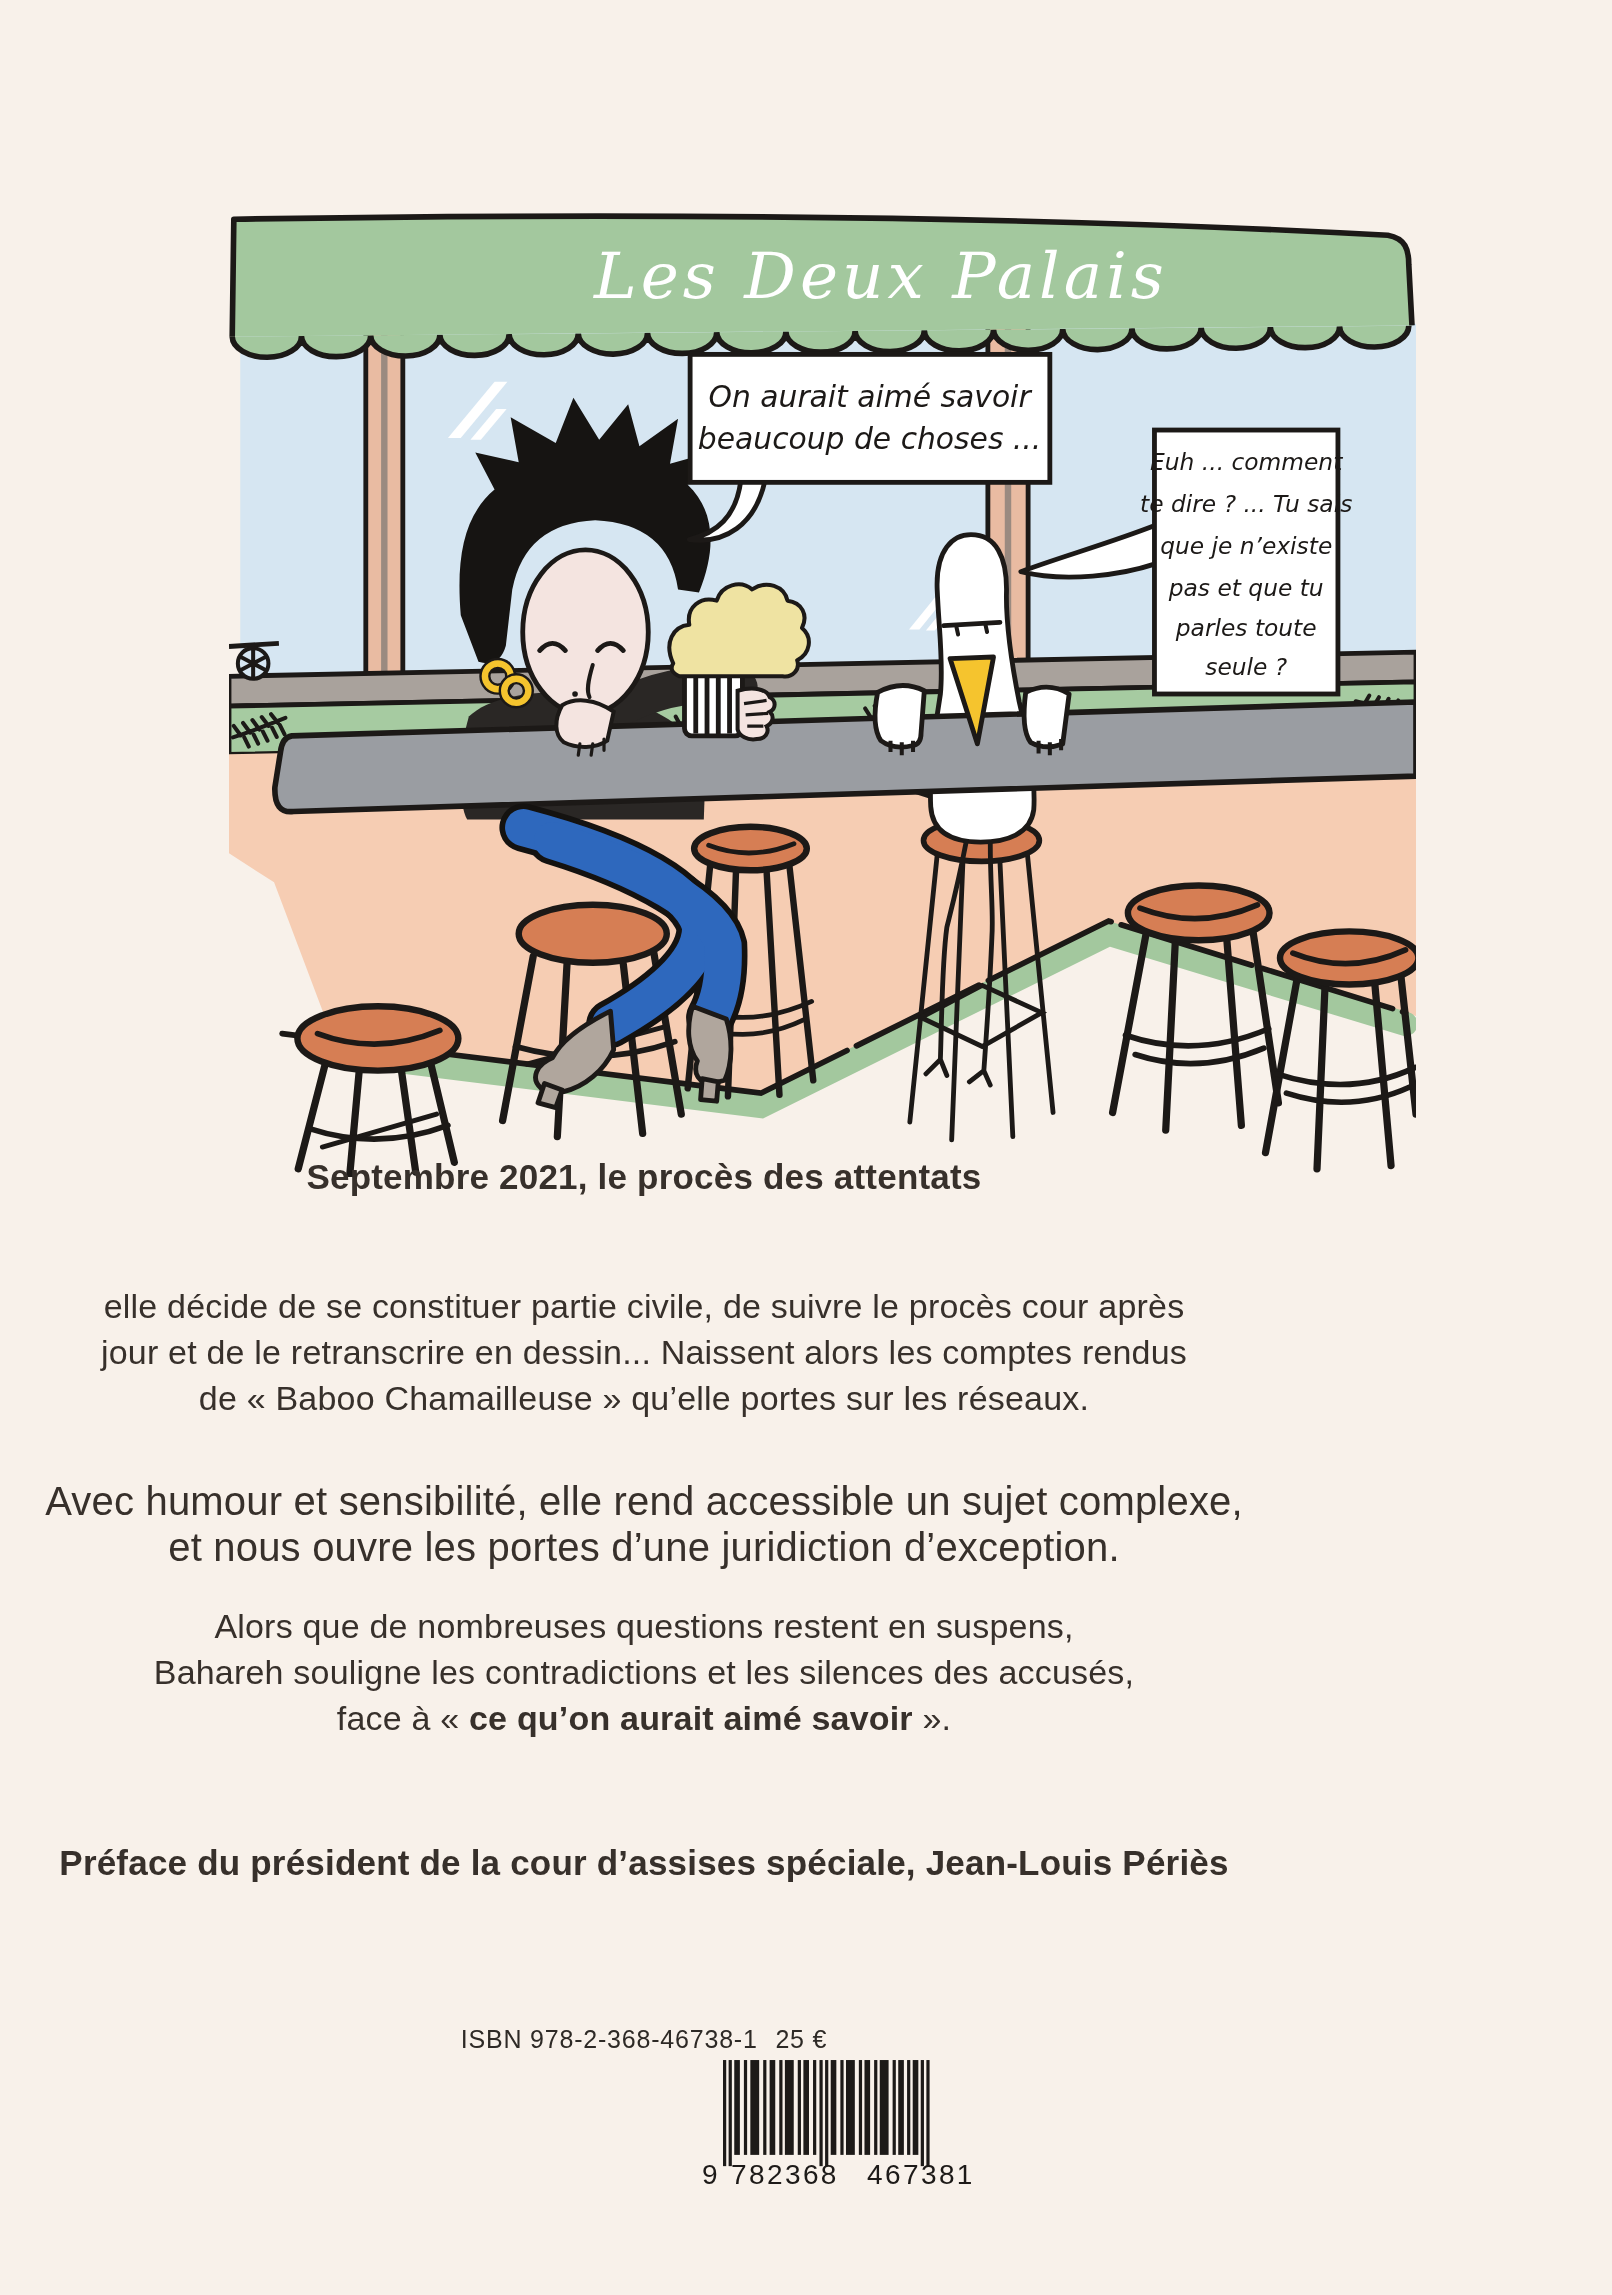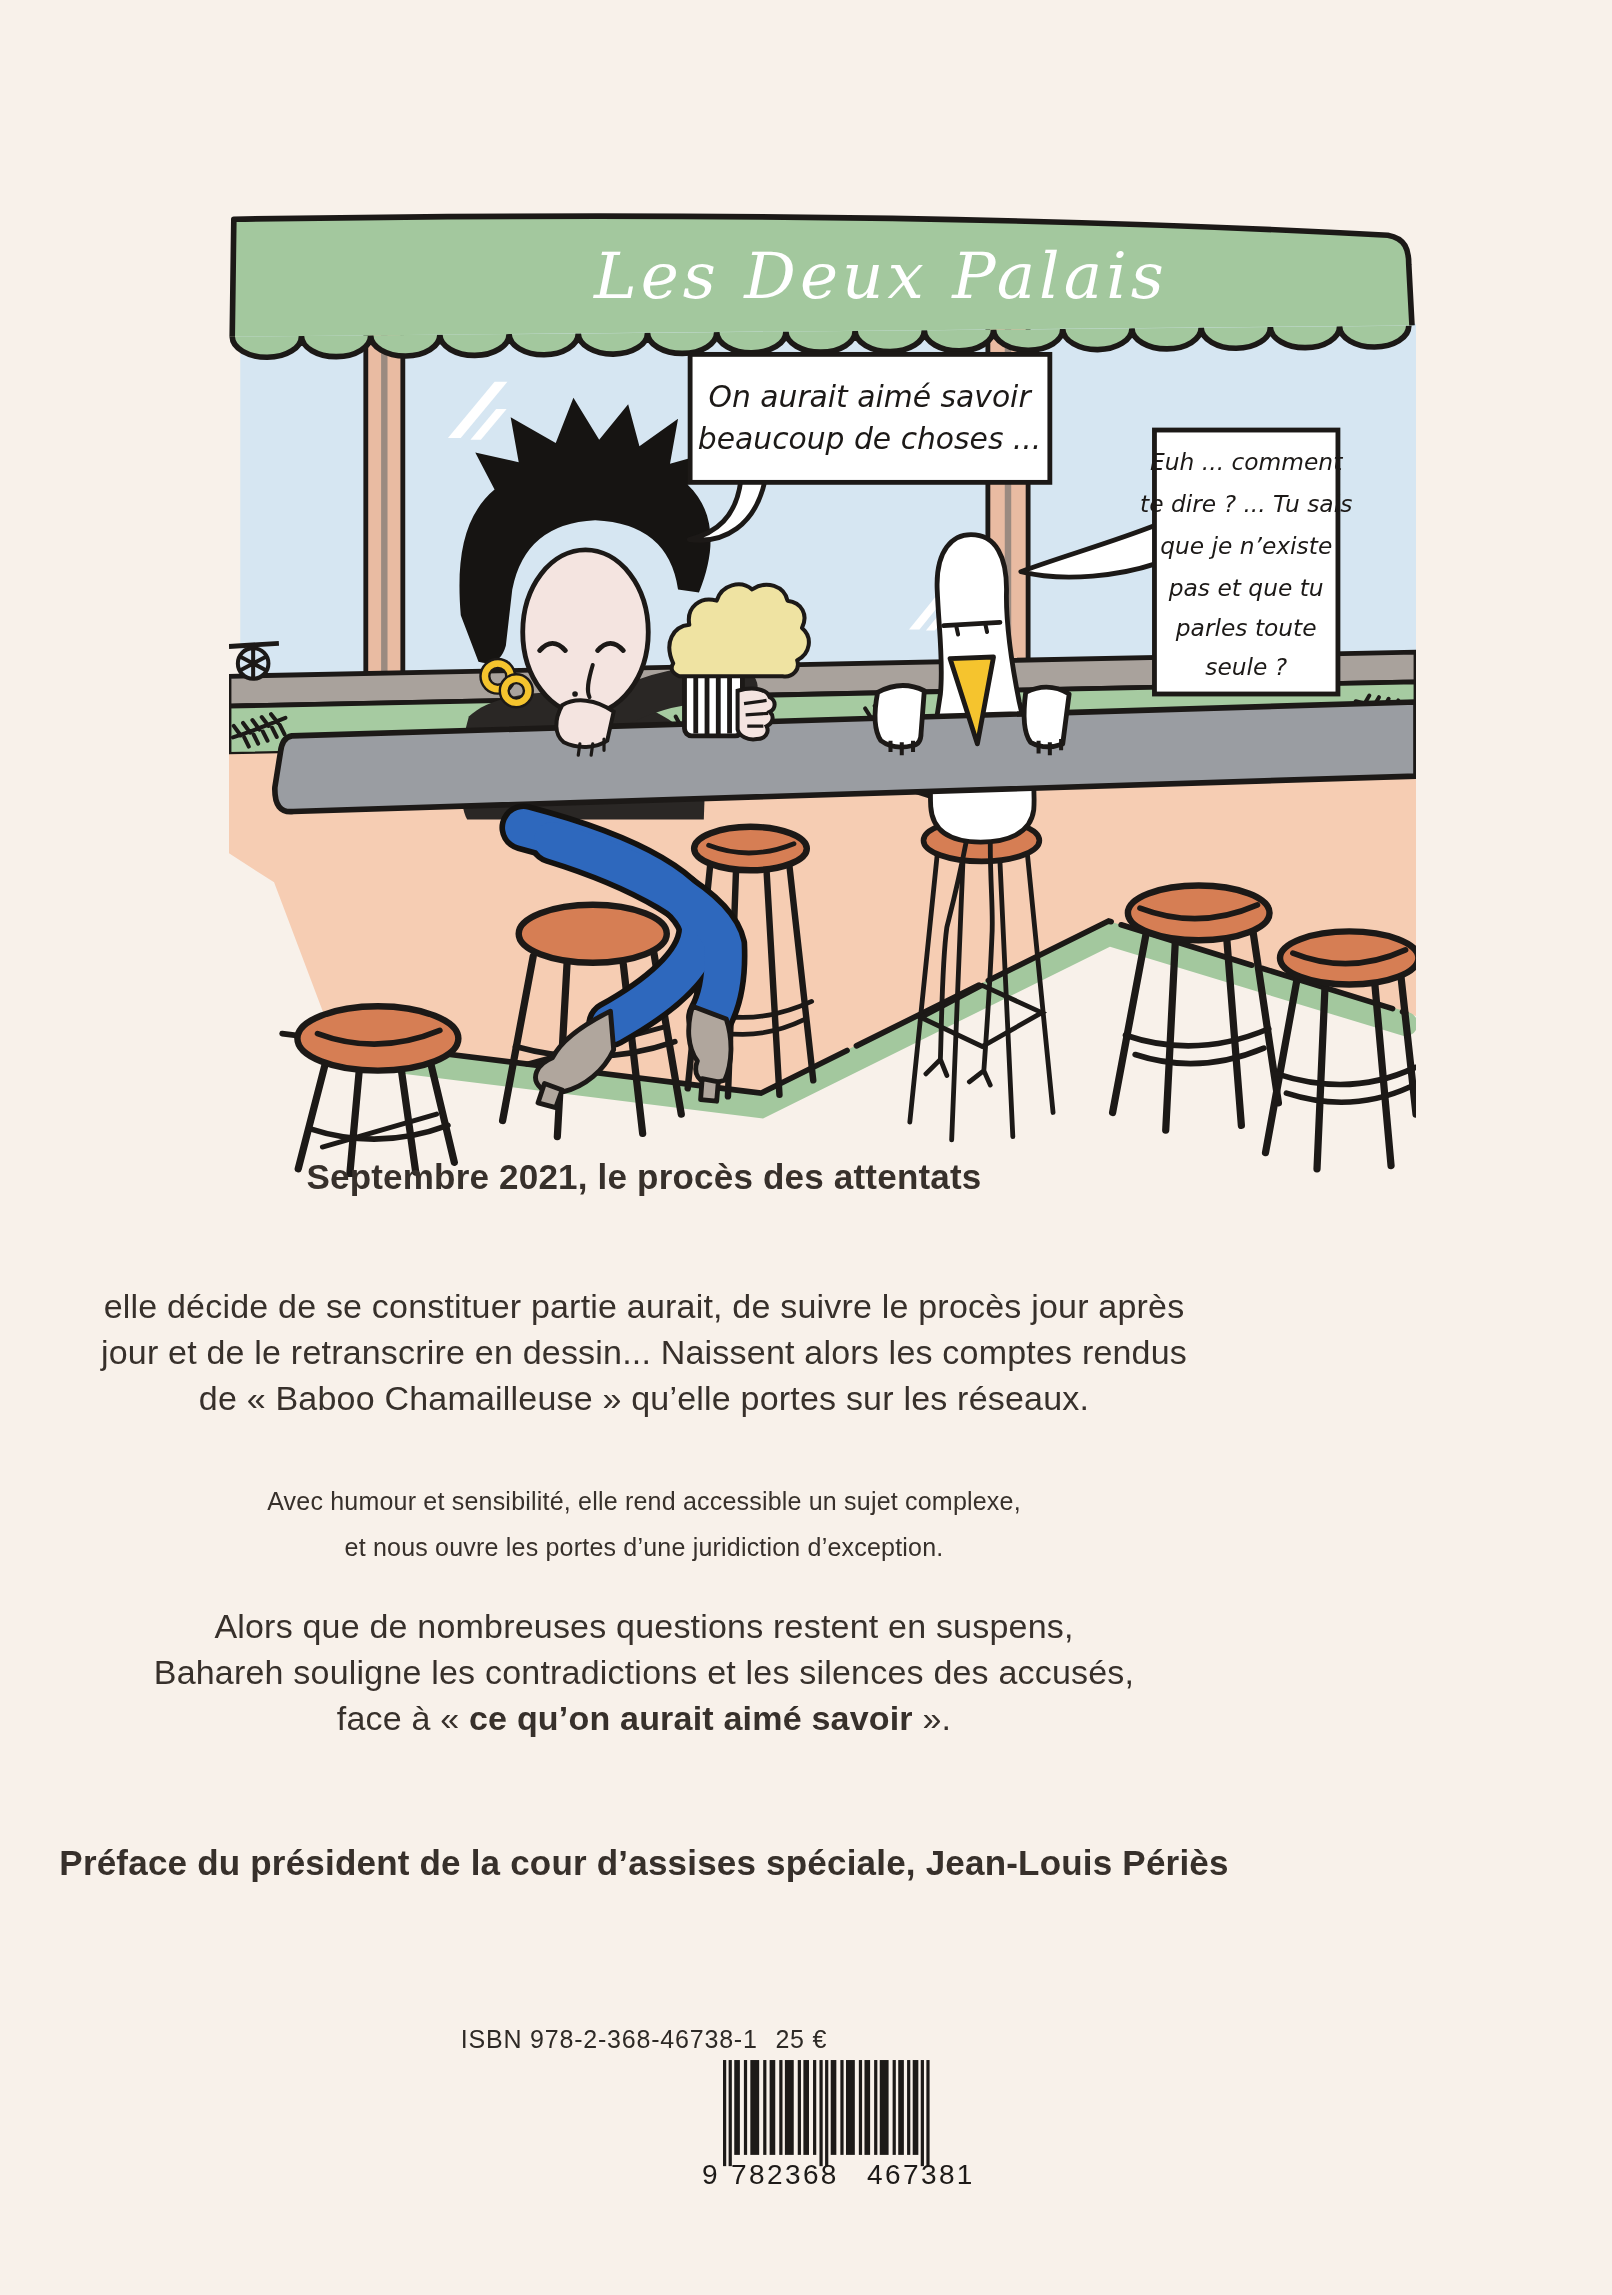--- a/index.html
+++ b/index.html
@@ -7,21 +7,21 @@
     width:1612px;height:2295px;position:relative;overflow:hidden;
     background:#f8f1ea;
     font-family:"Liberation Sans",sans-serif;
     color:#37302b;
   }
   .abs{position:absolute;}
   #illustration{left:229px;top:211px;width:1187px;height:966px;}
   .blurb{left:0;width:1288px;text-align:center;letter-spacing:0.2px;}
   #headline{top:1153px;font-size:35px;font-weight:bold;line-height:47px;}
   #para1{top:1283px;font-size:34px;line-height:46px;}
-  #para2{top:1478px;font-size:25px;line-height:46px;}
+  #para2{top:1478px;font-size:40px;line-height:46px;}
   #para3{top:1603px;font-size:34px;line-height:46px;}
   #preface{top:1843px;font-size:35px;font-weight:bold;}
   #isbn-line{top:2025px;font-size:25px;letter-spacing:0.8px;color:#2e2a26;}
   #isbn-line .gap{display:inline-block;width:17.7px;}
   #barcode-svg{left:723px;top:2060px;width:209px;height:111px;}
   .bc-digit{top:2159px;font-size:28px;letter-spacing:2.4px;color:#1d1a18;
     font-family:"Liberation Sans",sans-serif;text-align:center;}
   #bc-first{left:686px;width:34px;text-align:right;}
   #bc-g1{left:731px;width:90px;}
   #bc-g2{left:867px;width:84px;}
@@ -214,21 +214,21 @@
     <text class="bubble-hand b2" x="1264" y="528" text-anchor="middle">parles toute</text>
     <text class="bubble-hand b2" x="1264" y="576" text-anchor="middle">seule ?</text>
   </g>
 </svg>
 
 <div id="headline" class="abs blurb">
   <div>Septembre 2021, le procès des attentats</div>
 </div>
 
 <div id="para1" class="abs blurb">
-  <div>elle décide de se constituer partie aurait, de suivre le procès jour après</div>
+  <div>elle décide de se constituer partie civile, de suivre le procès cour après</div>
   <div>jour et de le retranscrire en dessin... Naissent alors les comptes rendus</div>
   <div>de « Baboo Chamailleuse » qu’elle portes sur les réseaux.</div>
 </div>
 
 <div id="para2" class="abs blurb">
   <div>Avec humour et sensibilité, elle rend accessible un sujet complexe,</div>
   <div>et nous ouvre les portes d’une juridiction d’exception.</div>
 </div>
 
 <div id="para3" class="abs blurb">

